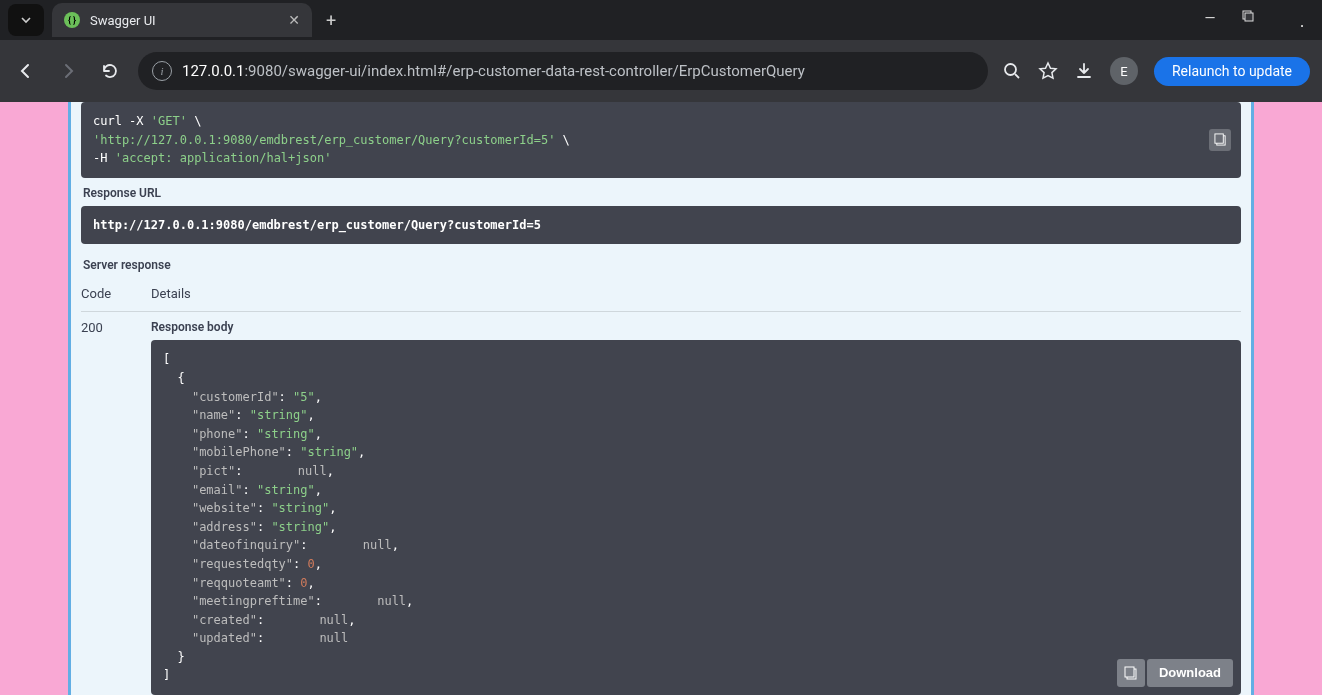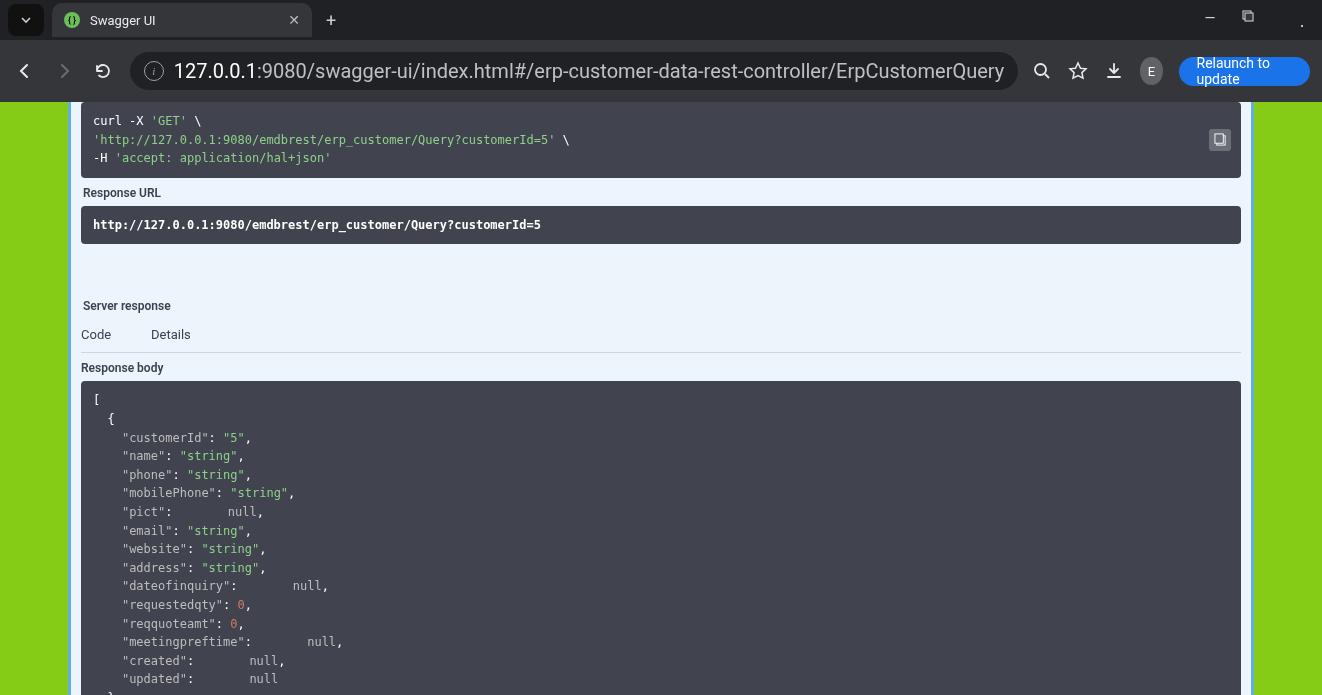--- a/index.html
+++ b/index.html
@@ -15,37 +15,37 @@
 .tab .close { margin-left:auto; color:#bbb; font-size:14px; }
 .newtab { color:#ccc; font-size:18px; padding:0 6px; }
 .wincontrols { margin-left:auto; display:flex; gap:22px; font-size:14px; color:#ddd; padding-right:10px;}
 .wincontrols span { width:20px; text-align:center; }
 
 .toolbar { display:flex; align-items:center; height:62px; padding:0 12px; gap:14px; background:#35363a; }
 .navbtn { width:28px; height:28px; display:flex; align-items:center; justify-content:center; color:#9aa0a6; border-radius:50%; }
 .navbtn.active { color:#e8eaed; }
 .urlbar { flex:1; display:flex; align-items:center; background:#202124; border-radius:22px; height:38px; padding:0 14px; gap:10px; color:#bdc1c6; }
 .urlbar .info-icon { width:20px; height:20px; border:1.5px solid #9aa0a6; border-radius:50%; display:flex; align-items:center; justify-content:center; font-size:11px; color:#9aa0a6; font-style:italic; font-family:serif; }
-.url-text { font-size:20px; color:#bdc1c6; white-space:nowrap; }
+.url-text { font-size:15px; color:#bdc1c6; white-space:nowrap; }
 .url-text .host { color:#fff; }
 .right-icons { display:flex; align-items:center; gap:16px; color:#e8eaed; }
 .avatar { width:28px; height:28px; border-radius:50%; background:#5f6368; display:flex; align-items:center; justify-content:center; font-size:13px; color:#fff; }
 .relaunch { background:#1a73e8; color:#fff; border-radius:18px; height:29px; padding:0 18px; display:flex; align-items:center; font-size:14px; }
 
 
-.page { background:#84cc16; height:593px; overflow:auto; padding:0 68px; }
+.page { background:#f9a8d4; height:593px; overflow:auto; padding:0 68px; }
 .swagger-panel { border-left:3px solid #62aee4; border-right:3px solid #62aee4; background:#ecf5fb; padding:0 10px 14px; }
 
 .section-label { font-size:12px; color:#3b4151; font-weight:600; padding:8px 0 6px 2px; }
 .darkbox { background:#41444e; border-radius:4px; color:#fff; font-family:Consolas,Monaco,monospace; font-size:12px; line-height:1.55; padding:10px 12px; position:relative; }
 .curl-box .str-g { color:#8dd08a; }
 .darkbox .copy-icn { position:absolute; right:10px; top:50%; transform:translateY(-50%); width:22px; height:22px; background:#6b6e76; border-radius:3px; display:flex; align-items:center; justify-content:center; }
 .url-box { font-weight:bold; }
 
-.sr-title { font-size:12px; color:#3b4151; font-weight:600; padding:14px 0 8px 2px;margin-top:41px; }
+.sr-title { font-size:12px; color:#3b4151; font-weight:600; padding:14px 0 8px 2px; }
 .resp-header-row { display:flex; padding:6px 0 10px; font-size:13px; color:#3b4151; }
 .resp-header-row .code-hdr { width:70px; font-weight:400; }
 .resp-header-row .details-hdr { font-weight:400; }
 hr.sep { border:none; border-top:1px solid rgba(0,0,0,0.12); margin:0 0 6px; }
 
 .resp-row { display:flex; }
 .resp-code { width:70px; font-size:13px; color:#3b4151; padding-top:2px; }
 .resp-right { flex:1; }
 .subhdr { font-size:12px; color:#3b4151; font-weight:600; padding:2px 0 6px; }
 
@@ -154,20 +154,21 @@
     <div class="darkbox url-box">http://127.0.0.1:9080/emdbrest/erp_customer/Query?customerId=5</div>
 
     <div class="sr-title">Server response</div>
     <div class="resp-header-row">
       <div class="code-hdr">Code</div>
       <div class="details-hdr">Details</div>
     </div>
     <hr class="sep">
 
     <div class="resp-row">
+      <div class="resp-code">200</div>
       <div class="resp-right">
         <div class="subhdr">Response body</div>
         <div class="darkbox json-box">
           <pre id="json-pre"><span class="p">[</span>
   <span class="p">{</span>
     <span class="k">"customerId"</span><span class="p">: </span><span class="s">"5"</span><span class="p">,</span>
     <span class="k">"name"</span><span class="p">: </span><span class="s">"string"</span><span class="p">,</span>
     <span class="k">"phone"</span><span class="p">: </span><span class="s">"string"</span><span class="p">,</span>
     <span class="k">"mobilePhone"</span><span class="p">: </span><span class="s">"string"</span><span class="p">,</span>
     <span class="k">"pict"</span><span class="p">: </span><span class="nl">null</span><span class="p">,</span>

